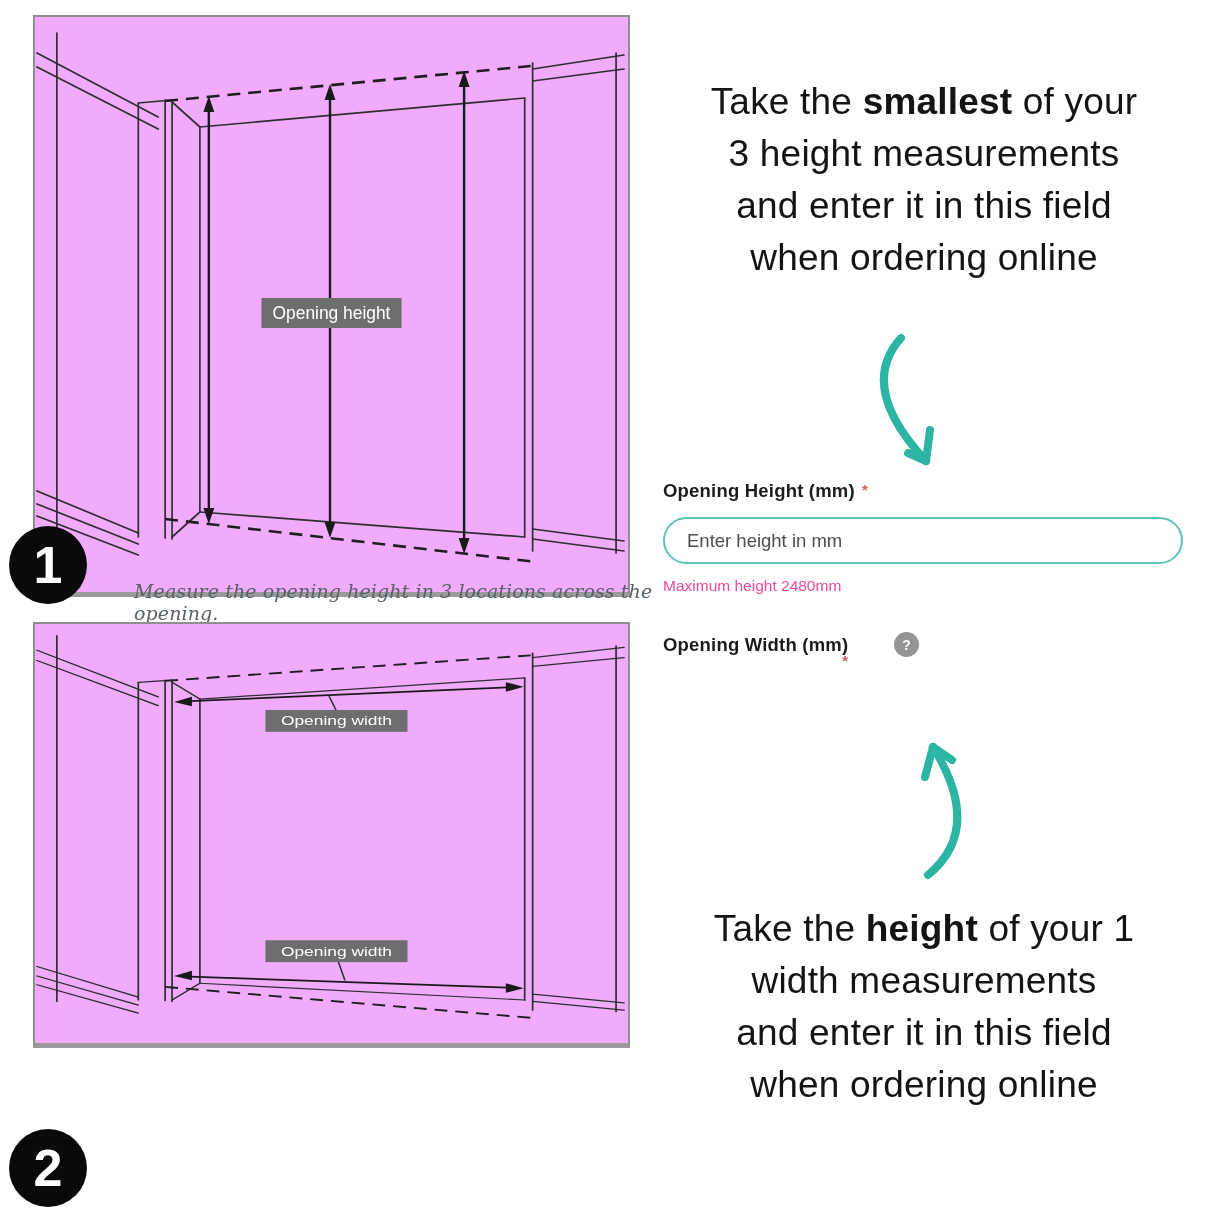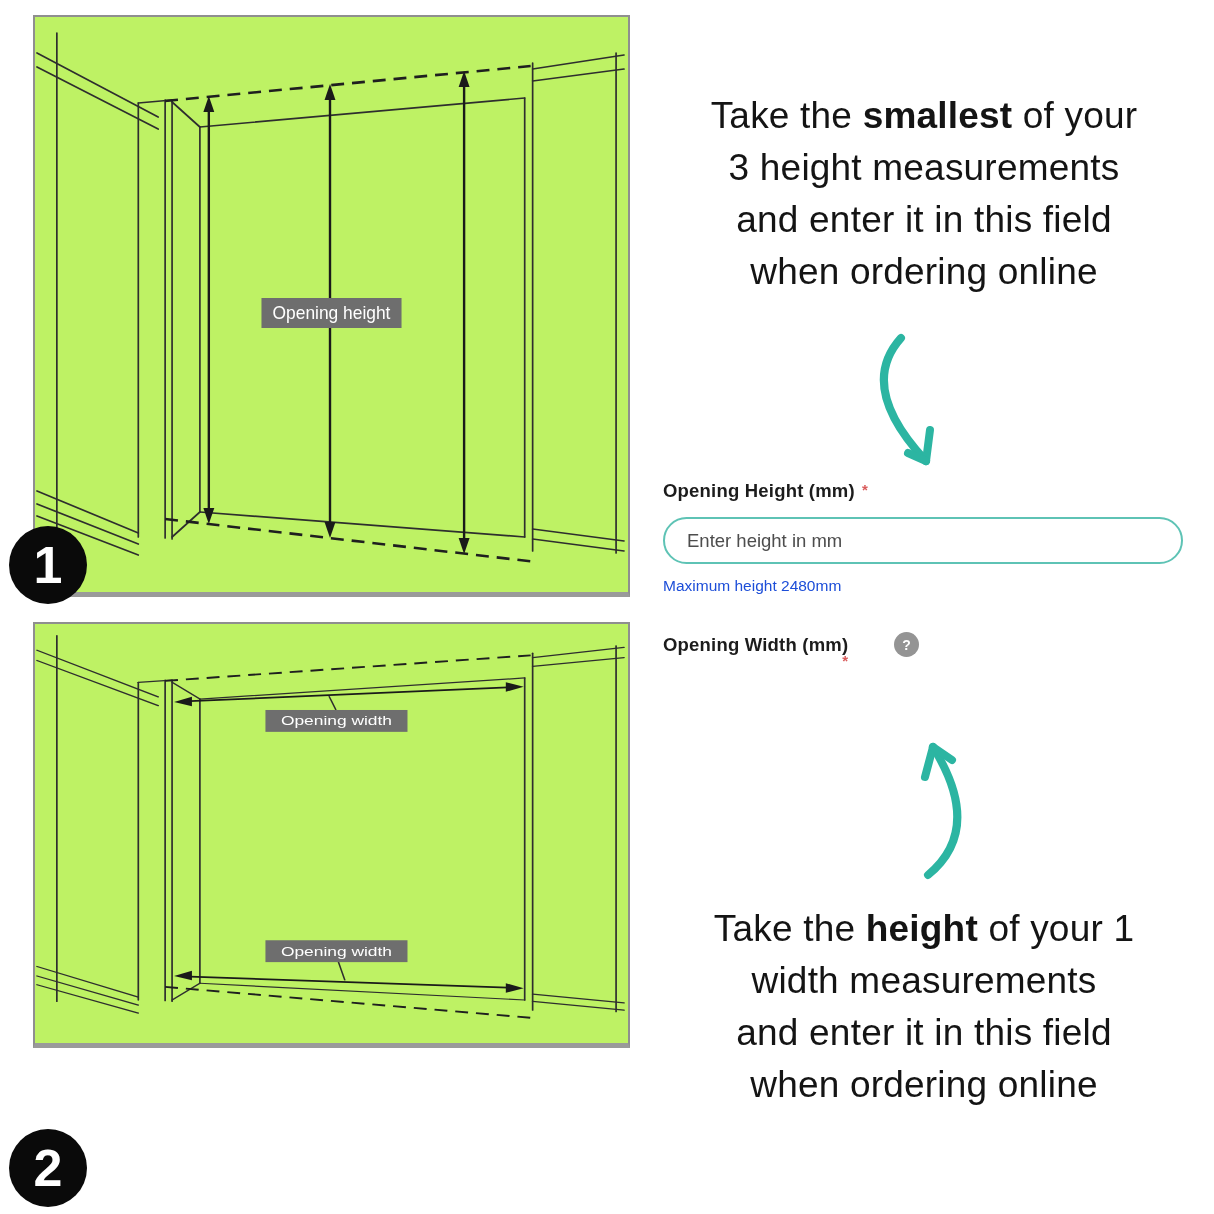--- a/index.html
+++ b/index.html
@@ -1,21 +1,21 @@
 <!DOCTYPE html>
 <html><head>
 <meta charset="utf-8">
 <style>
   html,body{margin:0;padding:0;background:#ffffff;}
   .page{position:relative;width:1214px;height:1214px;background:#ffffff;overflow:hidden;
         font-family:"Liberation Sans",sans-serif;}
 
   
   .dbox{position:absolute;left:33px;width:597px;box-sizing:border-box;
-        border:2px solid #8f8f8f;border-bottom:5px solid #9a9a9a;background:#bef264;}
+        border:2px solid #8f8f8f;border-bottom:5px solid #9a9a9a;background:#f0abfc;}
   .dbox1{top:15px;height:582px;}
   .dbox2{top:622px;height:426px;}
   .dbox svg{position:absolute;left:0;top:0;width:100%;height:100%;}
 
   .lineart{stroke:#2e2e2e;stroke-width:1.7;fill:none;stroke-linecap:round;}
   .dash{stroke:#1f1f1f;stroke-width:2.6;fill:none;stroke-dasharray:13 8;}
   .marrow{stroke:#1a1a1a;stroke-width:2.4;fill:none;}
   .mhead{fill:#1a1a1a;stroke:none;}
   .mlabel-rect{fill:#6e6e6e;stroke:none;}
   .mlabel-text{fill:#ffffff;font-family:"Liberation Sans",sans-serif;font-size:17.5px;text-anchor:middle;}
@@ -28,42 +28,42 @@
   .badge{position:absolute;width:78px;height:78px;border-radius:50%;background:#0a0a0a;
          color:#ffffff;display:flex;align-items:center;justify-content:center;
          font-size:52px;font-weight:700;font-family:"Liberation Sans",sans-serif;}
   .badge1{left:9px;top:526px;}
   .badge2{left:9px;top:1129px;}
 
   
   .instr{position:absolute;left:660px;width:528px;text-align:center;color:#141414;
          font-size:37px;line-height:52px;white-space:pre-line;letter-spacing:0.2px;}
   .instr b{font-weight:700;}
-  .instr-top{top:90px;}
+  .instr-top{top:76px;}
   .instr-bottom{top:903px;}
 
   .curve{position:absolute;}
   .curve1{left:855px;top:330px;width:95px;height:140px;}
   .curve2{left:905px;top:737px;width:85px;height:145px;}
   .curve path,.curve line{stroke:#2CB5A2;stroke-width:8;fill:none;stroke-linecap:round;stroke-linejoin:round;}
 
   .flabel{position:absolute;left:663px;font-size:18.5px;font-weight:700;color:#1c1c1c;
           display:flex;align-items:flex-end;letter-spacing:0.2px;}
   .flabel1{top:480px;}
   .flabel2{top:634px;flex-direction:column;}
   .req{color:#d95b5b;font-size:15px;margin-left:7px;position:relative;top:-4px;font-weight:700;}
 
   .tinput{position:absolute;left:663px;width:520px;height:47px;box-sizing:border-box;
           border:2px solid #5EC3B5;border-radius:24px;padding:10px 22px;font-size:18.5px;
           color:#333;font-family:"Liberation Sans",sans-serif;outline:none;background:#fff;}
   .tinput::placeholder{color:#4d4d4d;opacity:1;}
   .tinput1{top:517px;}
   .tinput2{top:671px;}
 
-  .helper{position:absolute;left:663px;top:577px;font-size:15.5px;color:#1d4ed8;}
+  .helper{position:absolute;left:663px;top:577px;font-size:15.5px;color:#ec4899;}
 
   .help-badge{position:absolute;left:894px;top:632px;width:25px;height:25px;border-radius:50%;
               background:#949494;color:#fff;font-size:14px;font-weight:700;
               display:flex;align-items:center;justify-content:center;cursor:pointer;}
 </style>
 </head>
 <body>
 
 <div class="page">
 
@@ -106,20 +106,21 @@
         <polygon class="mhead" points="297,521 291.5,505 302.5,505"></polygon>
         <polygon class="mhead" points="432,54 426.5,70 437.5,70"></polygon>
         <line class="marrow" x1="432" y1="68" x2="432" y2="523"></line>
         <polygon class="mhead" points="432,537 426.5,521 437.5,521"></polygon>
       </g>
       <g>
         <rect class="mlabel-rect" x="228" y="281" width="141" height="30"></rect>
         <text class="mlabel-text" x="298.5" y="302">Opening height</text>
       </g>
     </svg>
+    <div class="caption caption1">Measure the opening height in 3 locations across the opening.</div>
   </div>
   <div class="badge badge1">1</div>
 
   <div class="dbox dbox2">
     <svg viewBox="0 0 597 575" preserveAspectRatio="none">
       <g class="lineart">
         <path d="M22 16 V518"></path>
         <path d="M2 36 L124 100"></path>
           <path d="M2 50 L124 112"></path>
         <path d="M104 80 V516"></path>

